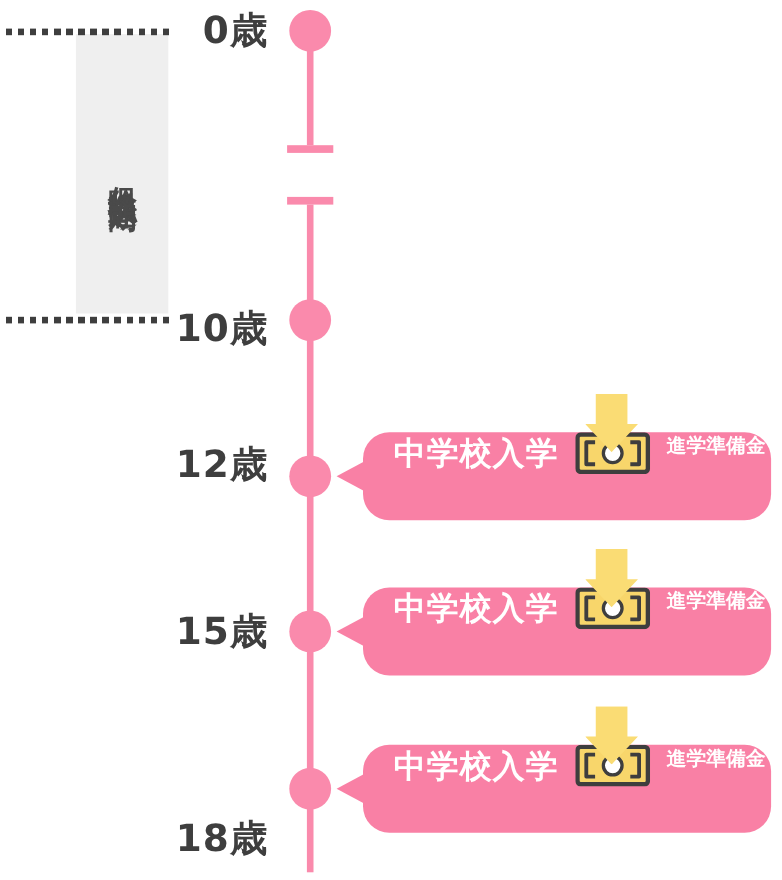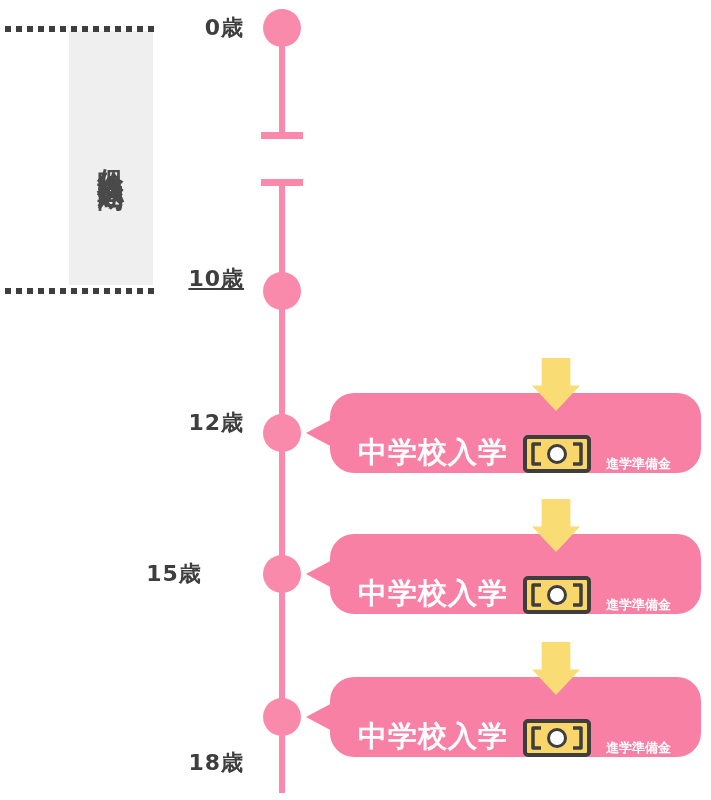--- a/index.html
+++ b/index.html
@@ -50,45 +50,45 @@
   .tl-dot {
     position:absolute; left:263px; width:38px; height:38px;
     border-radius:50%; background:var(--timeline-pink);
   }
   .dot-0 { top:9px; }  .dot-1 { top:272px; } .dot-2 { top:414px; }
   .dot-3 { top:555px; } .dot-4 { top:698px; }
 
   
   .age {
     position:absolute; left:104px; width:140px; text-align:right;
-    font-size:22px; font-weight:bold; color:var(--ink); line-height:30px;
+    font-size:34px; font-weight:bold; color:var(--ink); line-height:30px;
     letter-spacing:1px;
   }
-  .age-0 { top:13px; } .age-1 { top:264px;text-decoration:underline; } .age-2 { top:408px; }
-  .age-3 { top:559px;text-align:center; } .age-4 { top:702px;margin-top:46px; }
+  .age-0 { top:13px; } .age-1 { top:284px; } .age-2 { top:408px; }
+  .age-3 { top:559px; } .age-4 { top:702px;margin-top:46px; }
 
   
   .bubble {
     position:absolute; left:330px; width:371px; height:80px;
     background:var(--pink); border-radius:24px; z-index:2;
-    display:flex; align-items:flex-end; padding-left:28px; gap:15px;
+    display:flex; align-items:flex-start; padding-left:28px; gap:15px;
   }
   .bubble-2 { top:393px; } .bubble-3 { top:534px; } .bubble-4 { top:677px; }
   .bubble-pointer {
     position:absolute; left:306px; width:0; height:0; z-index:2;
     border-top:15px solid transparent; border-bottom:15px solid transparent;
     border-right:28px solid var(--pink);
   }
   .ptr-2 { top:418px; } .ptr-3 { top:559px; } .ptr-4 { top:702px; }
   .bubble-title {
     font-size:29px; font-weight:bold; color:var(--text-on-pink);
     letter-spacing:1px; white-space:nowrap;
   }
   .benefit {
-    font-size:13px; font-weight:bold; color:var(--text-on-pink);
+    font-size:18px; font-weight:bold; color:var(--text-on-pink);
     white-space:nowrap;
   }
   .note-svg { display:block; flex:0 0 auto; }
 
   
   .down-arrow {
     position:absolute; left:532px; width:48px; height:53px; z-index:3;
     background:var(--arrow-yellow);
     clip-path:polygon(20% 0, 80% 0, 80% 52%, 100% 52%, 50% 100%, 0 52%, 20% 52%);
   }

